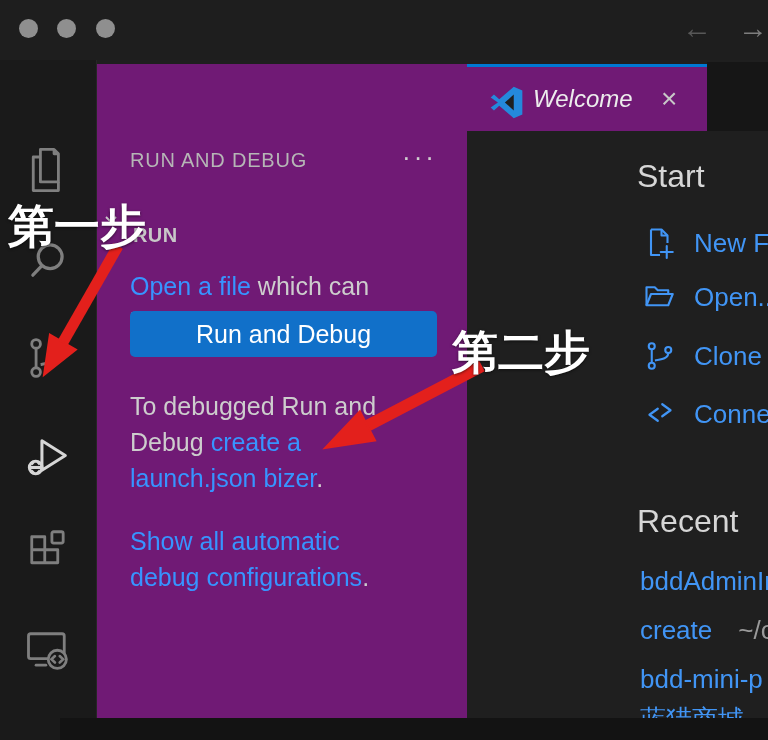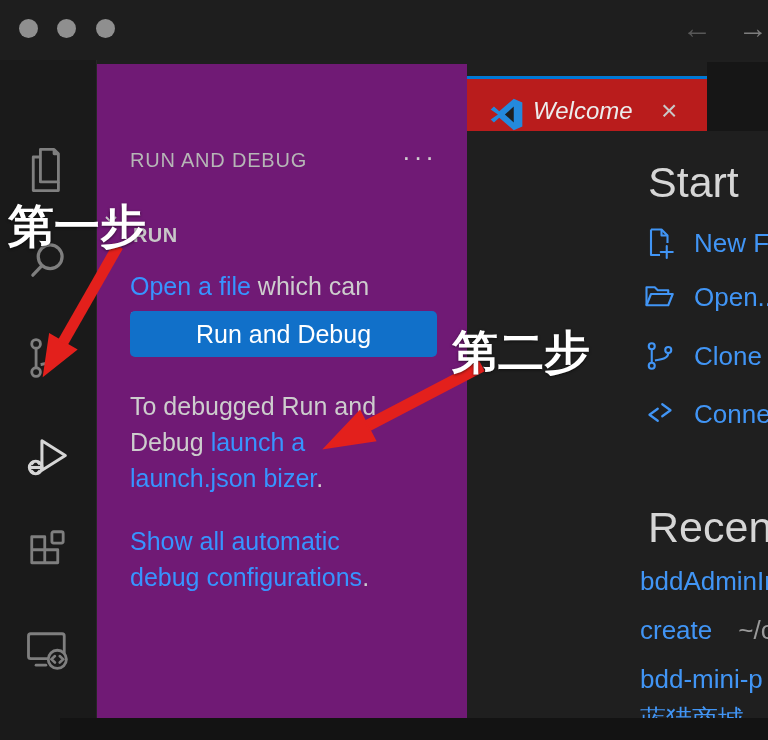--- a/index.html
+++ b/index.html
@@ -24,29 +24,29 @@
   .sb-more{left:305px;top:78px;font-size:26px;letter-spacing:3px;color:#d0d0d0;cursor:pointer;}
   .sb-chevron{left:4px;top:146px;width:20px;height:20px;color:#cccccc;}
   .sb-section{left:36px;top:144px;font-size:20px;font-weight:bold;color:#c8c8c8;letter-spacing:.4px;margin-top:16px;}
   .sb-line{left:33px;width:330px;font-size:25px;line-height:36px;white-space:nowrap;}
   a.link{color:#3794ff;text-decoration:none;cursor:pointer;}
   .runbtn{left:33px;top:247px;width:307px;height:46px;background:#1170c9;border:none;border-radius:5px;
           color:#ffffff;font-size:25px;font-family:"Liberation Sans",sans-serif;cursor:pointer;}
 
   
   .tabstrip{left:467px;top:60px;width:301px;height:71px;background:#1f1f1f;}
-  .tab{left:0;top:16px;width:240px;height:71px;background:#b91c1c;border-top:3px solid #0078d4;cursor:pointer;}
+  .tab{left:0;top:4px;width:240px;height:71px;background:#701a75;border-top:3px solid #0078d4;cursor:pointer;}
   .tab-logo{left:23px;top:19px;width:33px;height:33px;}
   .tab-title{left:66px;top:18px;font-size:24px;font-style:italic;color:#ececec;}
   .tab-close{left:194px;top:16px;font-size:28px;color:#c8c8c8;cursor:pointer;}
   .tab-empty{left:240px;top:2px;width:61px;height:69px;background:#161616;}
 
   
   .editorpane{left:467px;top:131px;width:301px;height:587px;background:#1f1f1f;overflow:hidden;}
-  .wl-heading{left:170px;font-size:43px;color:#d6d6d6;margin-left:11px;}
+  .wl-heading{left:170px;font-size:32px;color:#d6d6d6;}
   .wl-item{left:175px;height:40px;display:flex;align-items:center;cursor:pointer;white-space:nowrap;}
   .wl-item svg{width:36px;height:36px;flex:0 0 36px;color:#4195f5;}
   .wl-item .lbl{margin-left:16px;font-size:26px;color:#4195f5;}
   .rc-row{left:173px;height:34px;display:flex;align-items:center;white-space:nowrap;}
   .rc-name{font-size:26px;color:#4195f5;cursor:pointer;}
   .rc-path{font-size:26px;color:#9a9a9a;margin-left:26px;}
 
   .bottomstrip{left:0;top:718px;width:768px;height:22px;background:#131313;}
   .bottomstrip-left{left:0;top:718px;width:60px;height:22px;background:#1a1a1a;}
 
@@ -134,21 +134,21 @@
 
     <div class="abs sb-line" style="top:204px">
       <a class="link">Open a file</a><span> which can</span>
     </div>
     <div class="abs sb-line" style="top:240px">be debugged or run.</div>
 
     <button class="abs runbtn">Run and Debug</button>
 
     <div class="abs sb-line" style="top:324px">To debugged Run and</div>
     <div class="abs sb-line" style="top:360px">
-      <span>Debug </span><a class="link">launch a</a>
+      <span>Debug </span><a class="link">create a</a>
     </div>
     <div class="abs sb-line" style="top:396px">
       <a class="link">launch.json bizer</a><span>.</span>
     </div>
 
     <div class="abs sb-line" style="top:495px">
       <a class="link">debug configurations</a><span>.</span>
     </div>
     <div class="abs sb-line" style="top:459px">
       <a class="link">Show all automatic</a>

